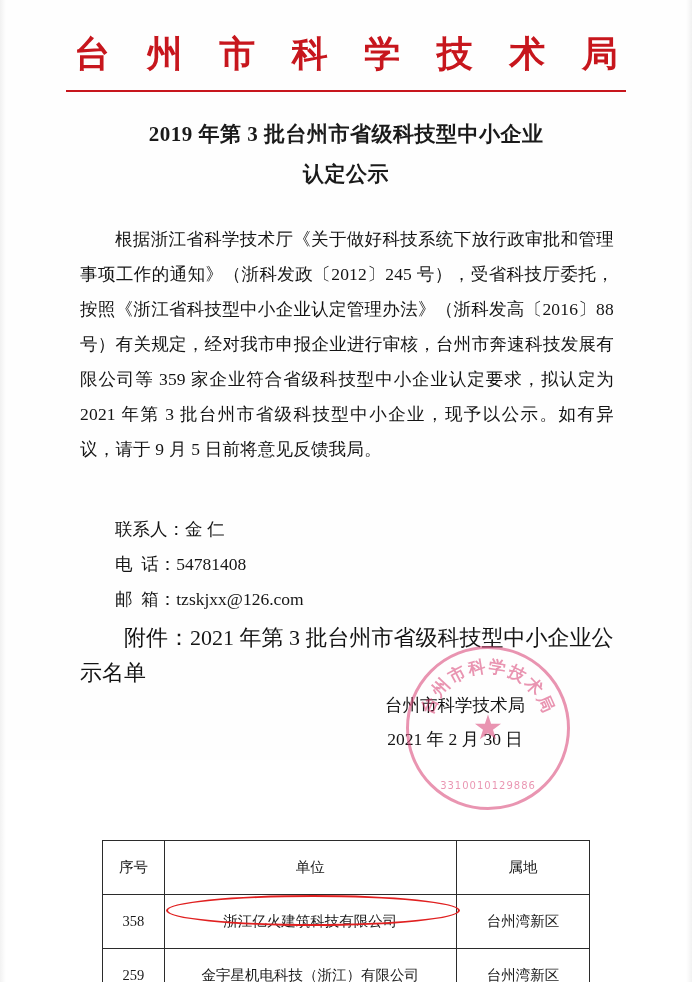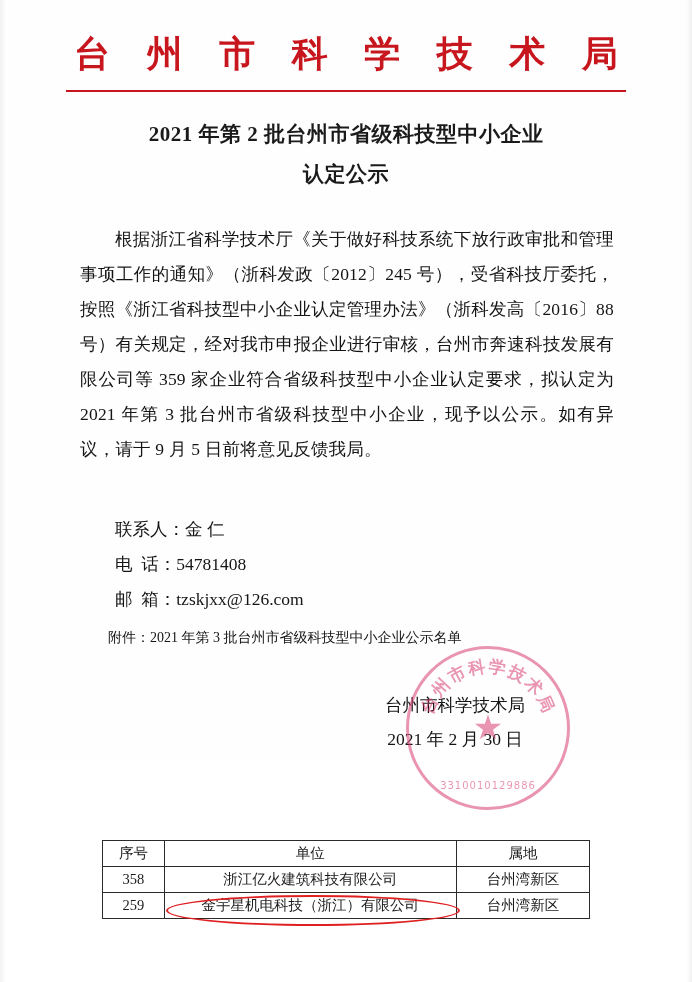--- a/index.html
+++ b/index.html
@@ -96,21 +96,21 @@
     text-indent: 2em;
     white-space: pre;
   }
 
   
   .attachment {
     position: absolute;
     top: 620px;
     left: 80px;
     width: 534px;
-    font-size: 14px;
+    font-size: 22px;
     line-height: 35px;
     color: #141414;
     text-indent: 2em;
   }
 
   
   .signature {
     position: absolute;
     top: 688px;
     left: 330px;
@@ -183,21 +183,21 @@
   table.list {
     border-collapse: collapse;
     width: 488px;
     font-size: 14.5px;
     color: #1a1a1a;
   }
   table.list th, table.list td {
     border: 1px solid #2b2b2b;
     text-align: center;
     height: 25px;
-    padding: 0 2px;
+    padding: 14px 2px;
     font-weight: normal;
   }
   table.list th {
     font-weight: normal;
   }
   .col-no { width: 58px; }
   .col-unit { width: 296px; }
   .col-area { width: 132px; margin-left: 36px; }
 
   
@@ -232,21 +232,21 @@
 
   <div class="scan-edge-left"></div>
   <div class="scan-edge-right"></div>
 
   <div class="letterhead">
     <div class="letterhead-title">台 州 市 科 学 技 术 局</div>
     <div class="letterhead-rule"></div>
   </div>
 
   <div class="doc-title">
-    <span>2021 年第 2 批台州市省级科技型中小企业</span>
+    <span>2019 年第 3 批台州市省级科技型中小企业</span>
     <span class="line2">认定公示</span>
   </div>
 
   <div class="body-text">
     <p>根据浙江省科学技术厅《关于做好科技系统下放行政审批和管理事项工作的通知》（浙科发政〔2012〕245 号），受省科技厅委托，按照《浙江省科技型中小企业认定管理办法》（浙科发高〔2016〕88 号）有关规定，经对我市申报企业进行审核，台州市奔速科技发展有限公司等 359 家企业符合省级科技型中小企业认定要求，拟认定为 2021 年第 3 批台州市省级科技型中小企业，现予以公示。如有异议，请于 9 月 5 日前将意见反馈我局。</p>
   </div>
 
   <div class="contact">
     <div>联系人：金 仁</div>
     <div>电  话：54781408</div>

